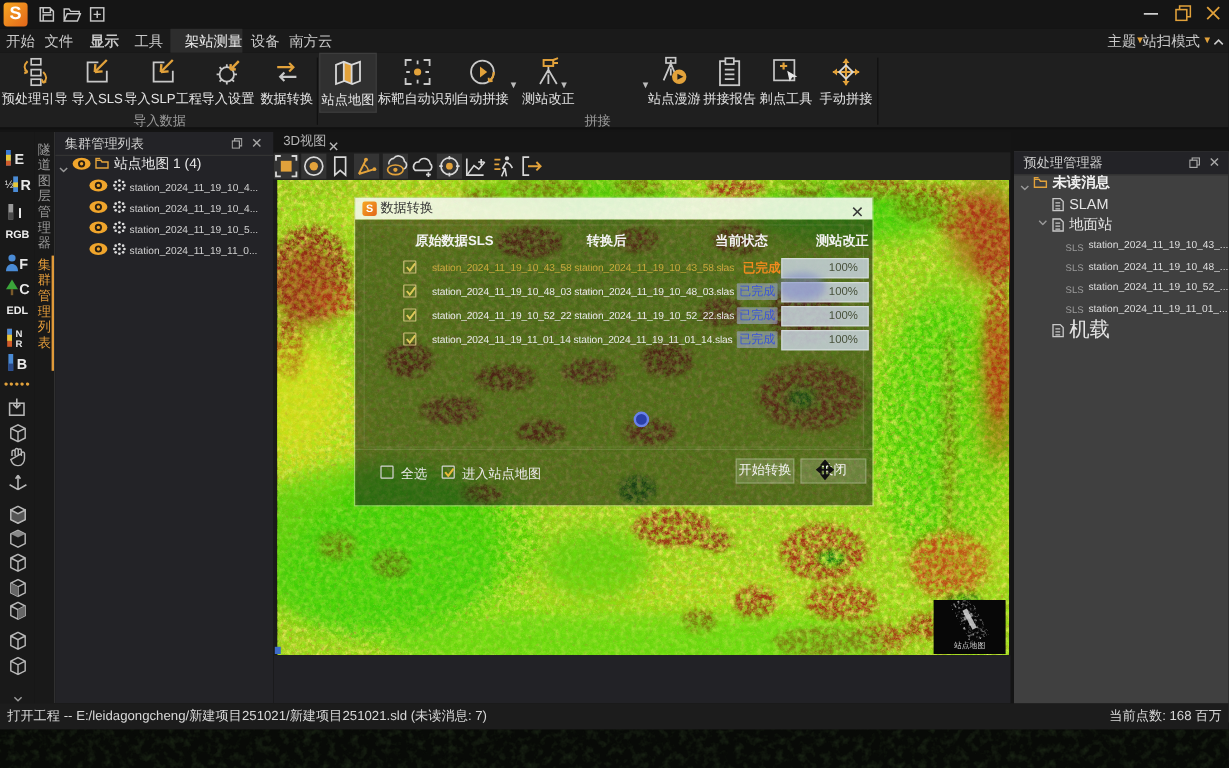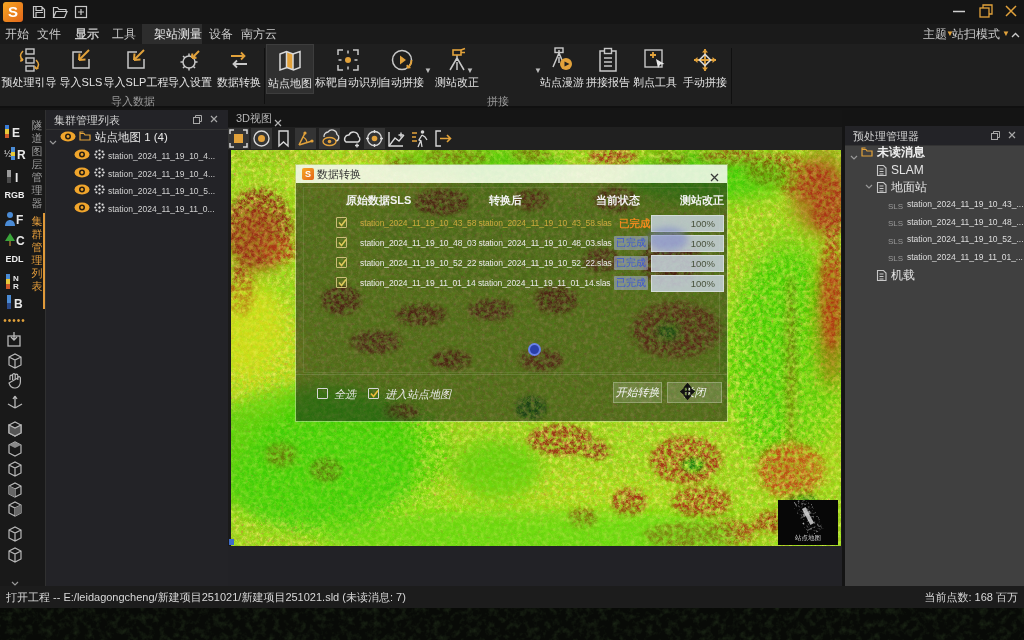--- a/index.html
+++ b/index.html
@@ -46,21 +46,21 @@
 #cloud{position:absolute;left:3px;top:40px;width:610px;height:396px;overflow:hidden;}
 #belowcloud{position:absolute;left:0px;top:436px;width:614px;height:40px;background:#222226;}
 
 #dlg{position:absolute;left:67px;top:54px;width:433px;height:258px;border:1px solid rgba(210,220,205,0.45);}
 #dlgtitle{position:absolute;left:0;top:0;right:0;height:18px;background:rgba(243,247,238,0.88);color:#333;font-size:11px;line-height:18px;}
 #dlgbody{position:absolute;left:0;top:18px;right:0;bottom:0;background:rgba(26,30,26,0.56);}
 .dhead{position:absolute;top:10px;font-size:11px;font-weight:bold;color:#f2f2f2;white-space:nowrap;}
 .drow{position:absolute;left:0;right:0;height:20px;font-size:8.5px;letter-spacing:-0.1px;color:#e9e9e9;white-space:nowrap;margin-left:30px;}
 .cbx{position:absolute;width:11px;height:11px;border:1px solid #cbbd7a;border-radius:1px;}
 .pbar{position:absolute;width:73px;height:17px;background:rgba(200,212,222,0.85);border:1px solid rgba(255,255,255,0.4);color:#49523c;font-size:9.5px;text-align:right;line-height:16px;padding-right:8px;}
-#dfoot{position:absolute;left:0;right:0;bottom:0;height:47px;border-top:1px solid rgba(255,255,255,0.13);font-style:italic;}
+#dfoot{position:absolute;left:0;right:0;bottom:0;height:47px;border-top:1px solid rgba(255,255,255,0.13);}
 .dbtn{position:absolute;top:7px;height:21px;background:rgba(235,242,235,0.17);border:1px solid rgba(255,255,255,0.25);color:#f2f2f2;font-size:11px;text-align:center;line-height:19px;}
 
 #rpanel{left:845px;top:126px;width:179px;height:476px;background:#404040;overflow:hidden;}
 
 #status{left:0;top:586px;width:1024px;height:22px;background:#1c1c1c;color:#d8d8d8;font-size:11px;line-height:22px;}
 #bottomblack{left:0;top:608px;width:1024px;height:32px;background:#080a07;}
 </style></head>
 <body>
 <div id="app">
 <div class="abs" id="titlebar">
@@ -717,21 +717,21 @@
   <div class="trow" style="left:43px;top:92px;color:#9a9a9a;font-size:8px;">SLS</div>
   <div class="trow" style="left:62px;top:89.5px;color:#dedede;font-size:8.5px;">station_2024_11_19_10_48_...</div>
   <div class="trow" style="left:43px;top:110px;color:#9a9a9a;font-size:8px;">SLS</div>
   <div class="trow" style="left:62px;top:107px;color:#dedede;font-size:8.5px;">station_2024_11_19_10_52_...</div>
   <div class="trow" style="left:43px;top:127px;color:#9a9a9a;font-size:8px;">SLS</div>
   <div class="trow" style="left:62px;top:124.5px;color:#dedede;font-size:8.5px;">station_2024_11_19_11_01_...</div>
   <svg class="abs" style="left:31px;top:143px;" width="11" height="13" viewBox="0 0 11 13">
         <path d="M1.5 1.5h6l2.5 2.5v7.5h-8.5z" fill="none" stroke="#c8c8c8" stroke-width="1.1"></path>
         <path d="M3.5 5h4M3.5 7.5h4M3.5 10h4" stroke="#c8c8c8" stroke-width="1"></path>
       </svg>
-  <div class="trow" style="left:46px;top:143px;color:#e4e4e4;font-size:12px;">机载</div>
+  <div class="trow" style="left:46px;top:143px;color:#e4e4e4;font-size:17px;">机载</div>
 </div>
 <div class="abs" id="status">
       <span style="position:absolute;left:6px;">打开工程 -- E:/leidagongcheng/新建项目251021/新建项目251021.sld (未读消息: 7)</span>
       <span style="position:absolute;right:6px;">当前点数: 168 百万</span>
     </div>
 <div class="abs" id="bottomblack"><svg width="1024" height="32">
         <defs>
           <filter id="bn" x="0%" y="0%" width="100%" height="100%">
             <feTurbulence type="fractalNoise" baseFrequency="0.15" numOctaves="3" seed="5"></feTurbulence>
             <feColorMatrix type="matrix" values="0 0 0 0 0.10  0 0 0 0 0.22  0 0 0 0 0.06  0 0 0 1.4 -0.62"></feColorMatrix>

